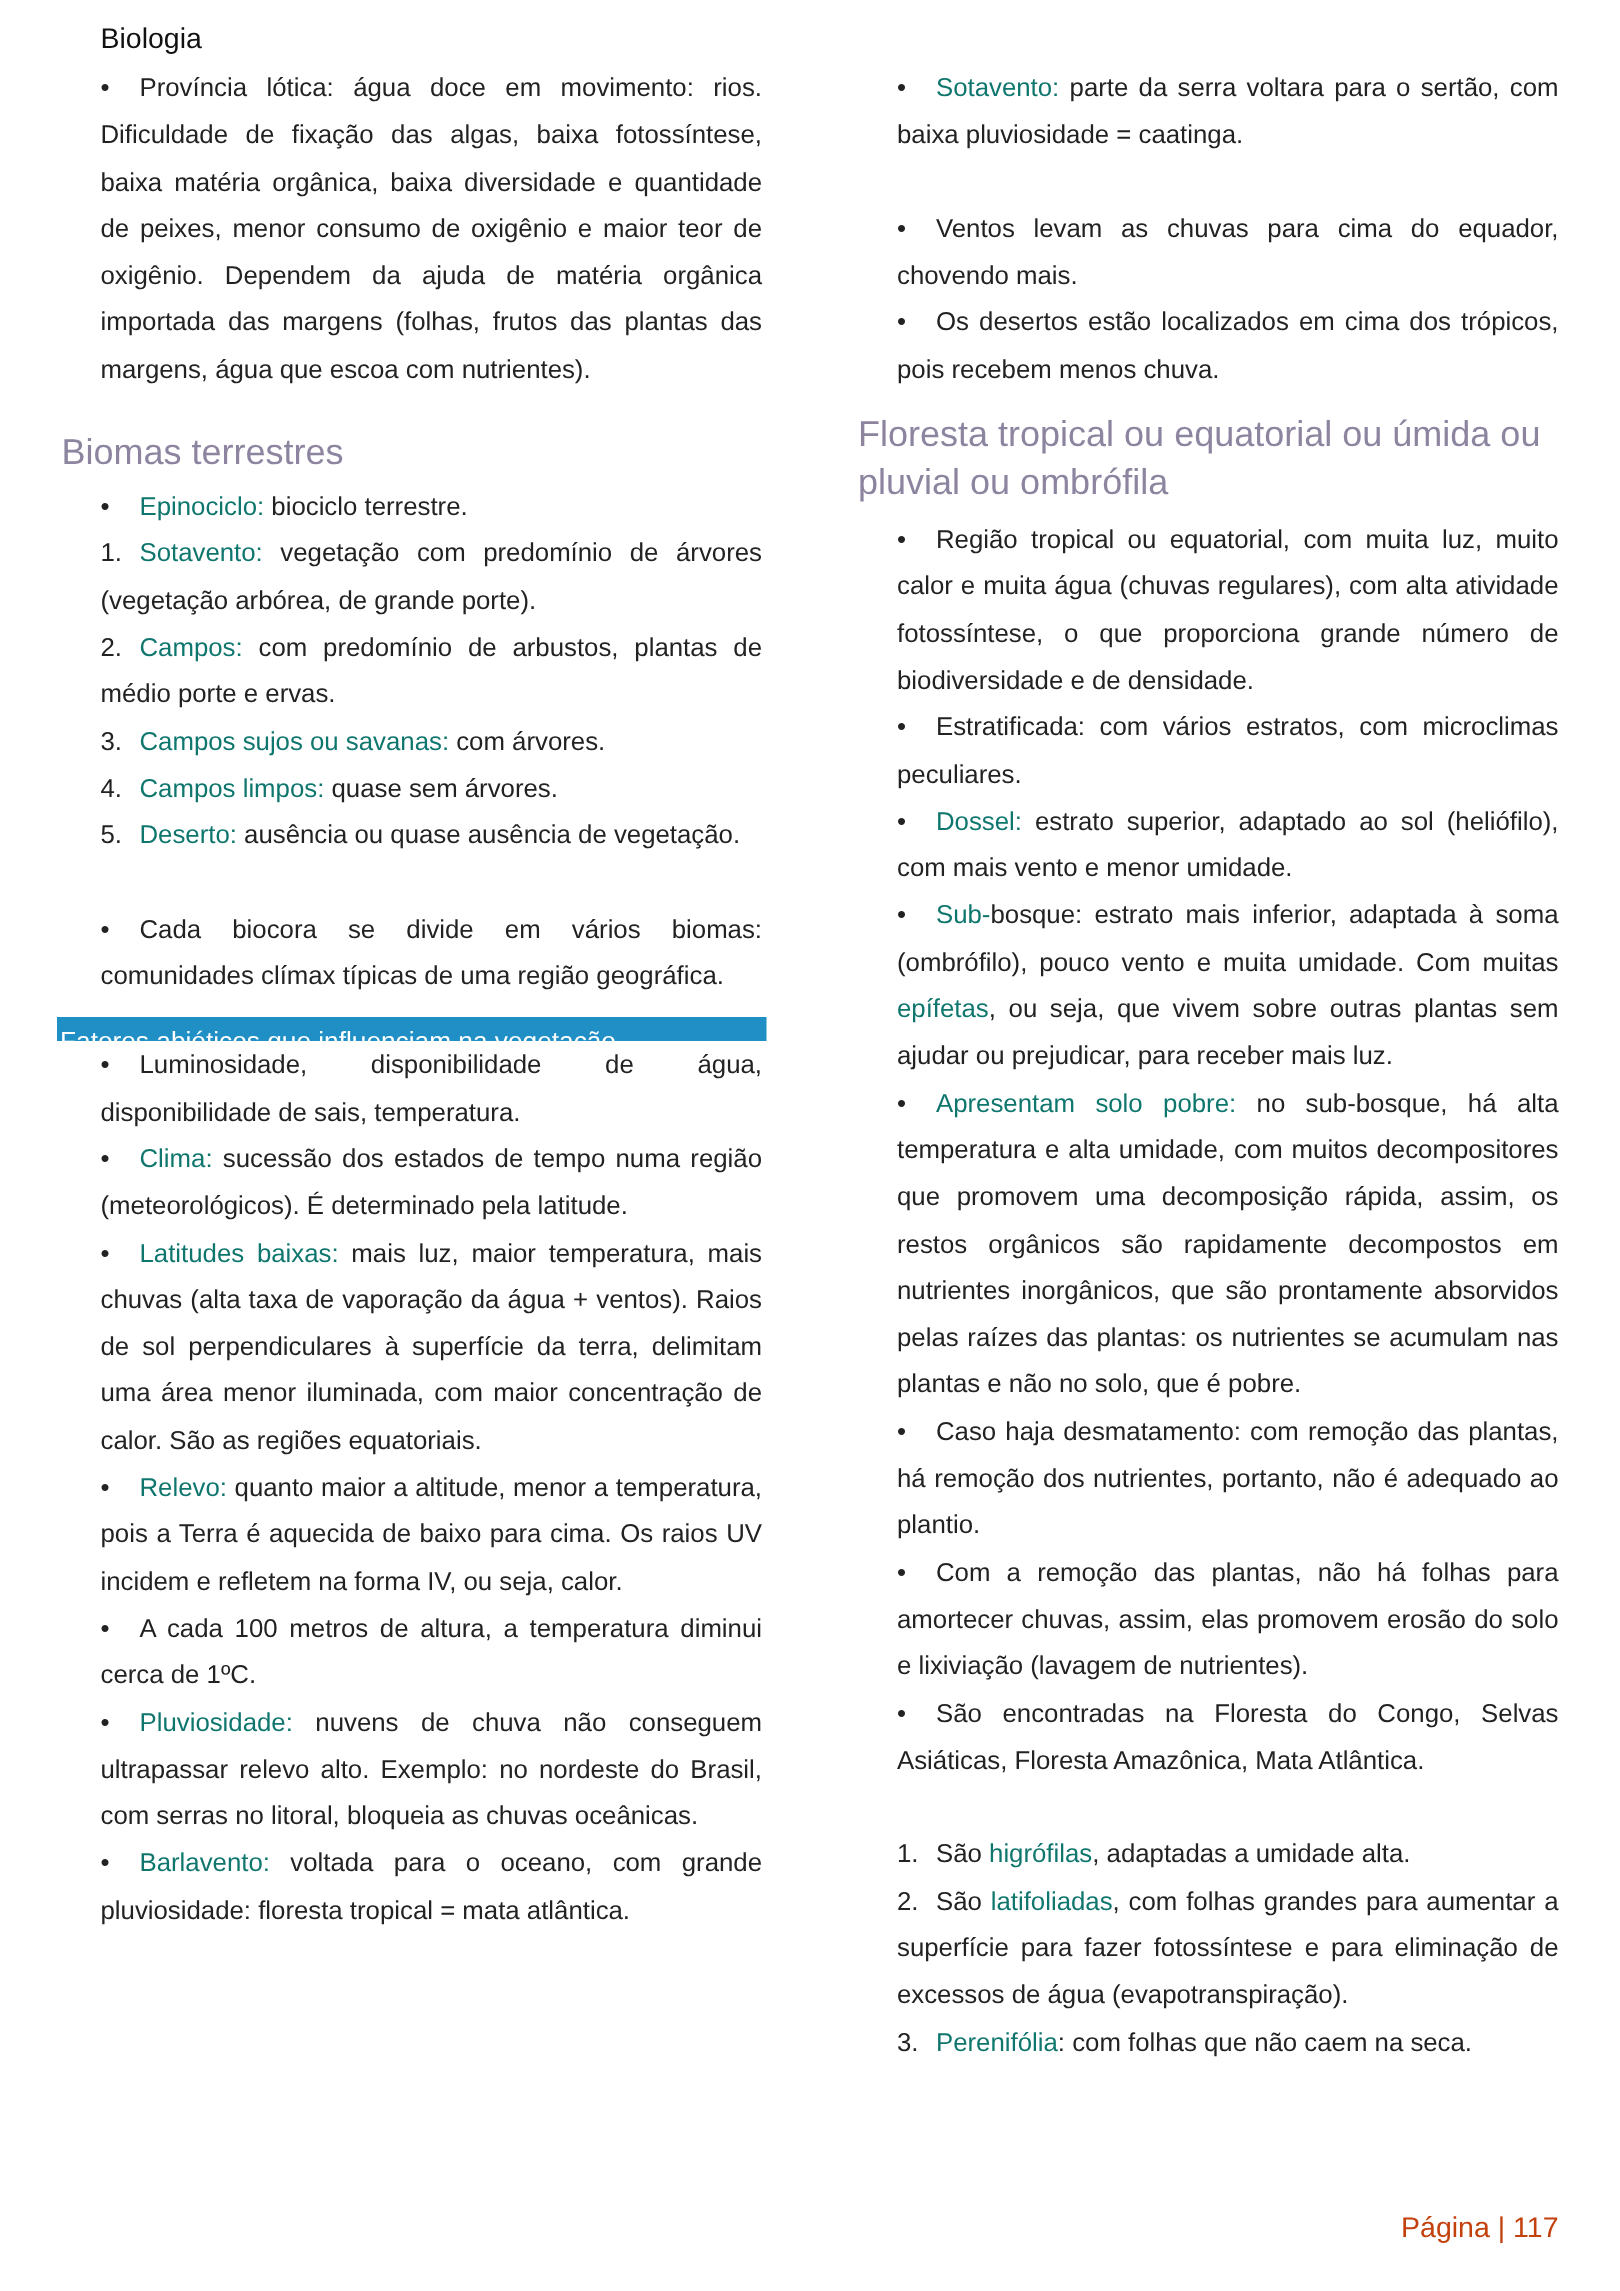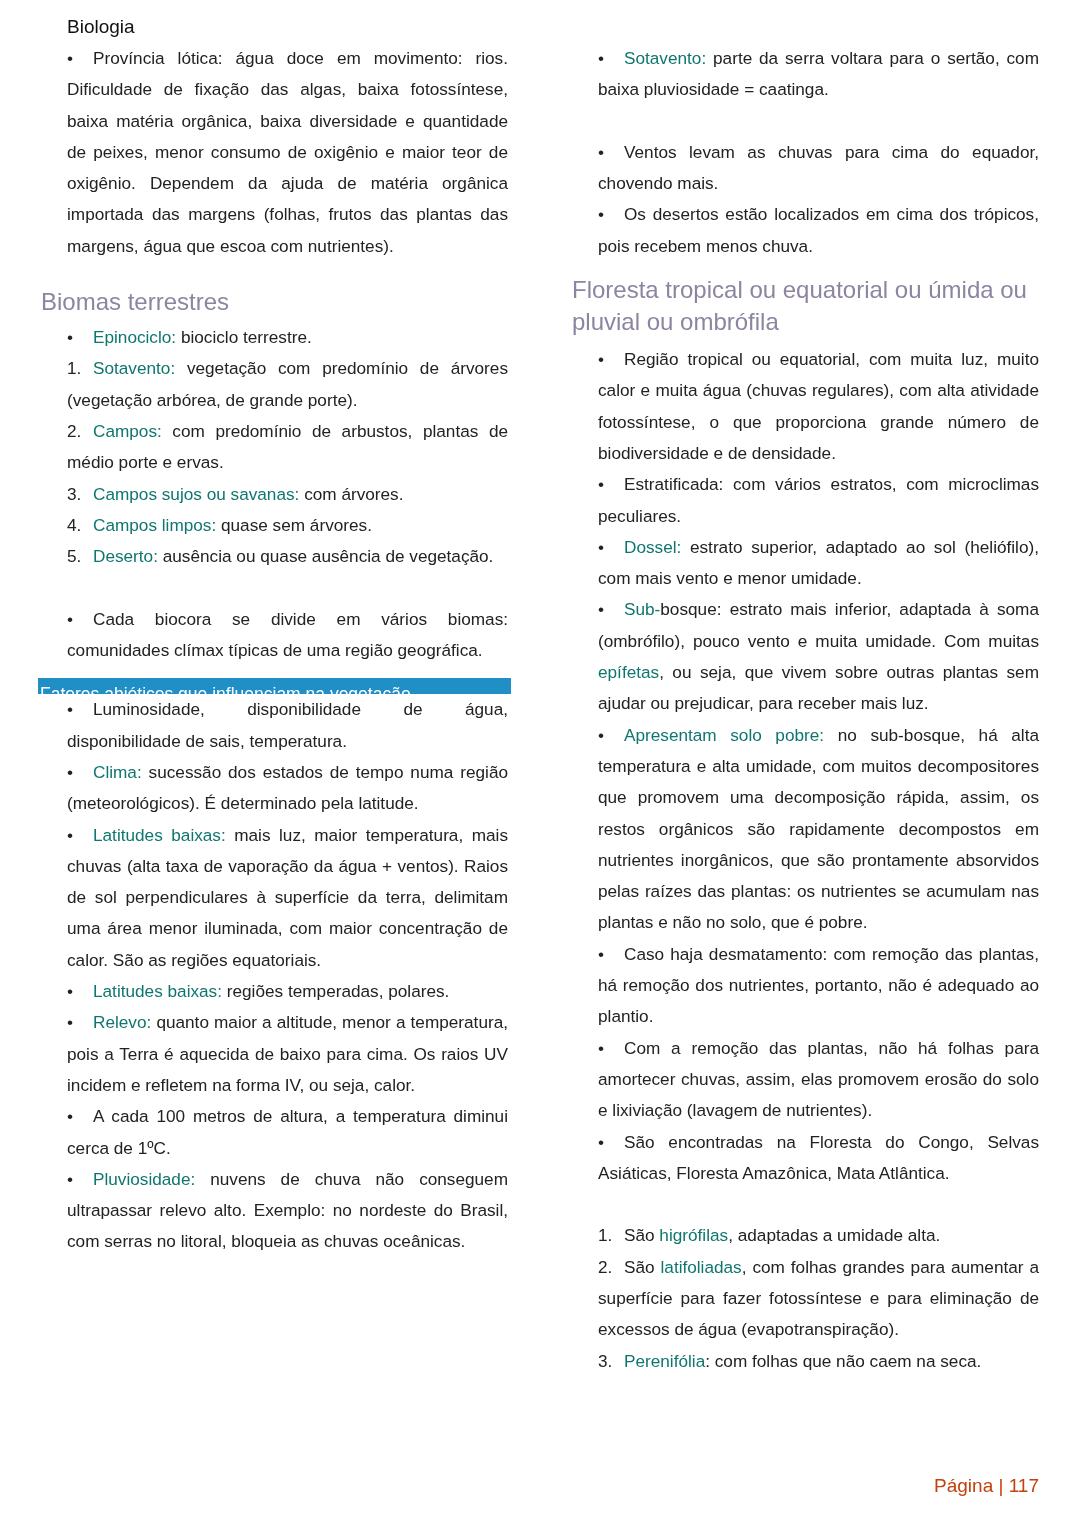--- a/index.html
+++ b/index.html
@@ -55,24 +55,24 @@
   <p class="line"><span class="num">3.</span><b>Campos sujos ou savanas:</b><span> com árvores.</span></p>
   <p class="line"><span class="num">4.</span><b>Campos limpos:</b><span> quase sem árvores.</span></p>
   <p class="line"><span class="num">5.</span><b>Deserto:</b><span> ausência ou quase ausência de vegetação.</span></p>
   <div class="gap"></div>
   <p class="line"><span class="bullet">•</span><span>Cada biocora se divide em vários biomas: comunidades clímax típicas de uma região geográfica.</span></p>
 
   <div class="blue-bar">Fatores abióticos que influenciam na vegetação</div>
   <p class="line"><span class="bullet">•</span><b></b><span>Luminosidade, disponibilidade de água, disponibilidade de sais, temperatura.</span></p>
   <p class="line"><span class="bullet">•</span><b>Clima:</b><span> sucessão dos estados de tempo numa região (meteorológicos). É determinado pela latitude.</span></p>
   <p class="line"><span class="bullet">•</span><b>Latitudes baixas:</b><span> mais luz, maior temperatura, mais chuvas (alta taxa de vaporação da água + ventos). Raios de sol perpendiculares à superfície da terra, delimitam uma área menor iluminada, com maior concentração de calor. São as regiões equatoriais.</span></p>
-  <p class="line"><span class="bullet">•</span><b>Latitudes baixas:</b><span> regiões temperadas, polares.</span></p>
   <p class="line"><span class="bullet">•</span><b>Relevo:</b><span> quanto maior a altitude, menor a temperatura, pois a Terra é aquecida de baixo para cima. Os raios UV incidem e refletem na forma IV, ou seja, calor.</span></p>
   <p class="line"><span class="bullet">•</span><b></b><span>A cada 100 metros de altura, a temperatura diminui cerca de 1ºC.</span></p>
   <p class="line"><span class="bullet">•</span><b>Pluviosidade:</b><span> nuvens de chuva não conseguem ultrapassar relevo alto. Exemplo: no nordeste do Brasil, com serras no litoral, bloqueia as chuvas oceânicas.</span></p>
+  <p class="line"><span class="bullet">•</span><b>Barlavento:</b><span> voltada para o oceano, com grande pluviosidade: floresta tropical = mata atlântica.</span></p>
 </div>
 
 <div class="col col-right">
   <p class="line"><span class="bullet">•</span><b>Sotavento:</b><span> parte da serra voltara para o sertão, com baixa pluviosidade = caatinga.</span></p>
   <div class="gap"></div>
   <p class="line"><span class="bullet">•</span><span>Ventos levam as chuvas para cima do equador, chovendo mais.</span></p>
   <p class="line"><span class="bullet">•</span><span>Os desertos estão localizados em cima dos trópicos, pois recebem menos chuva.</span></p>
 
   <h2 class="h-purple h-right-1">Floresta tropical ou equatorial ou úmida ou pluvial ou ombrófila</h2>
   <p class="line"><span class="bullet">•</span><b></b><span>Região tropical ou equatorial, com muita luz, muito calor e muita água (chuvas regulares), com alta atividade fotossíntese, o que proporciona grande número de biodiversidade e de densidade.</span></p>

